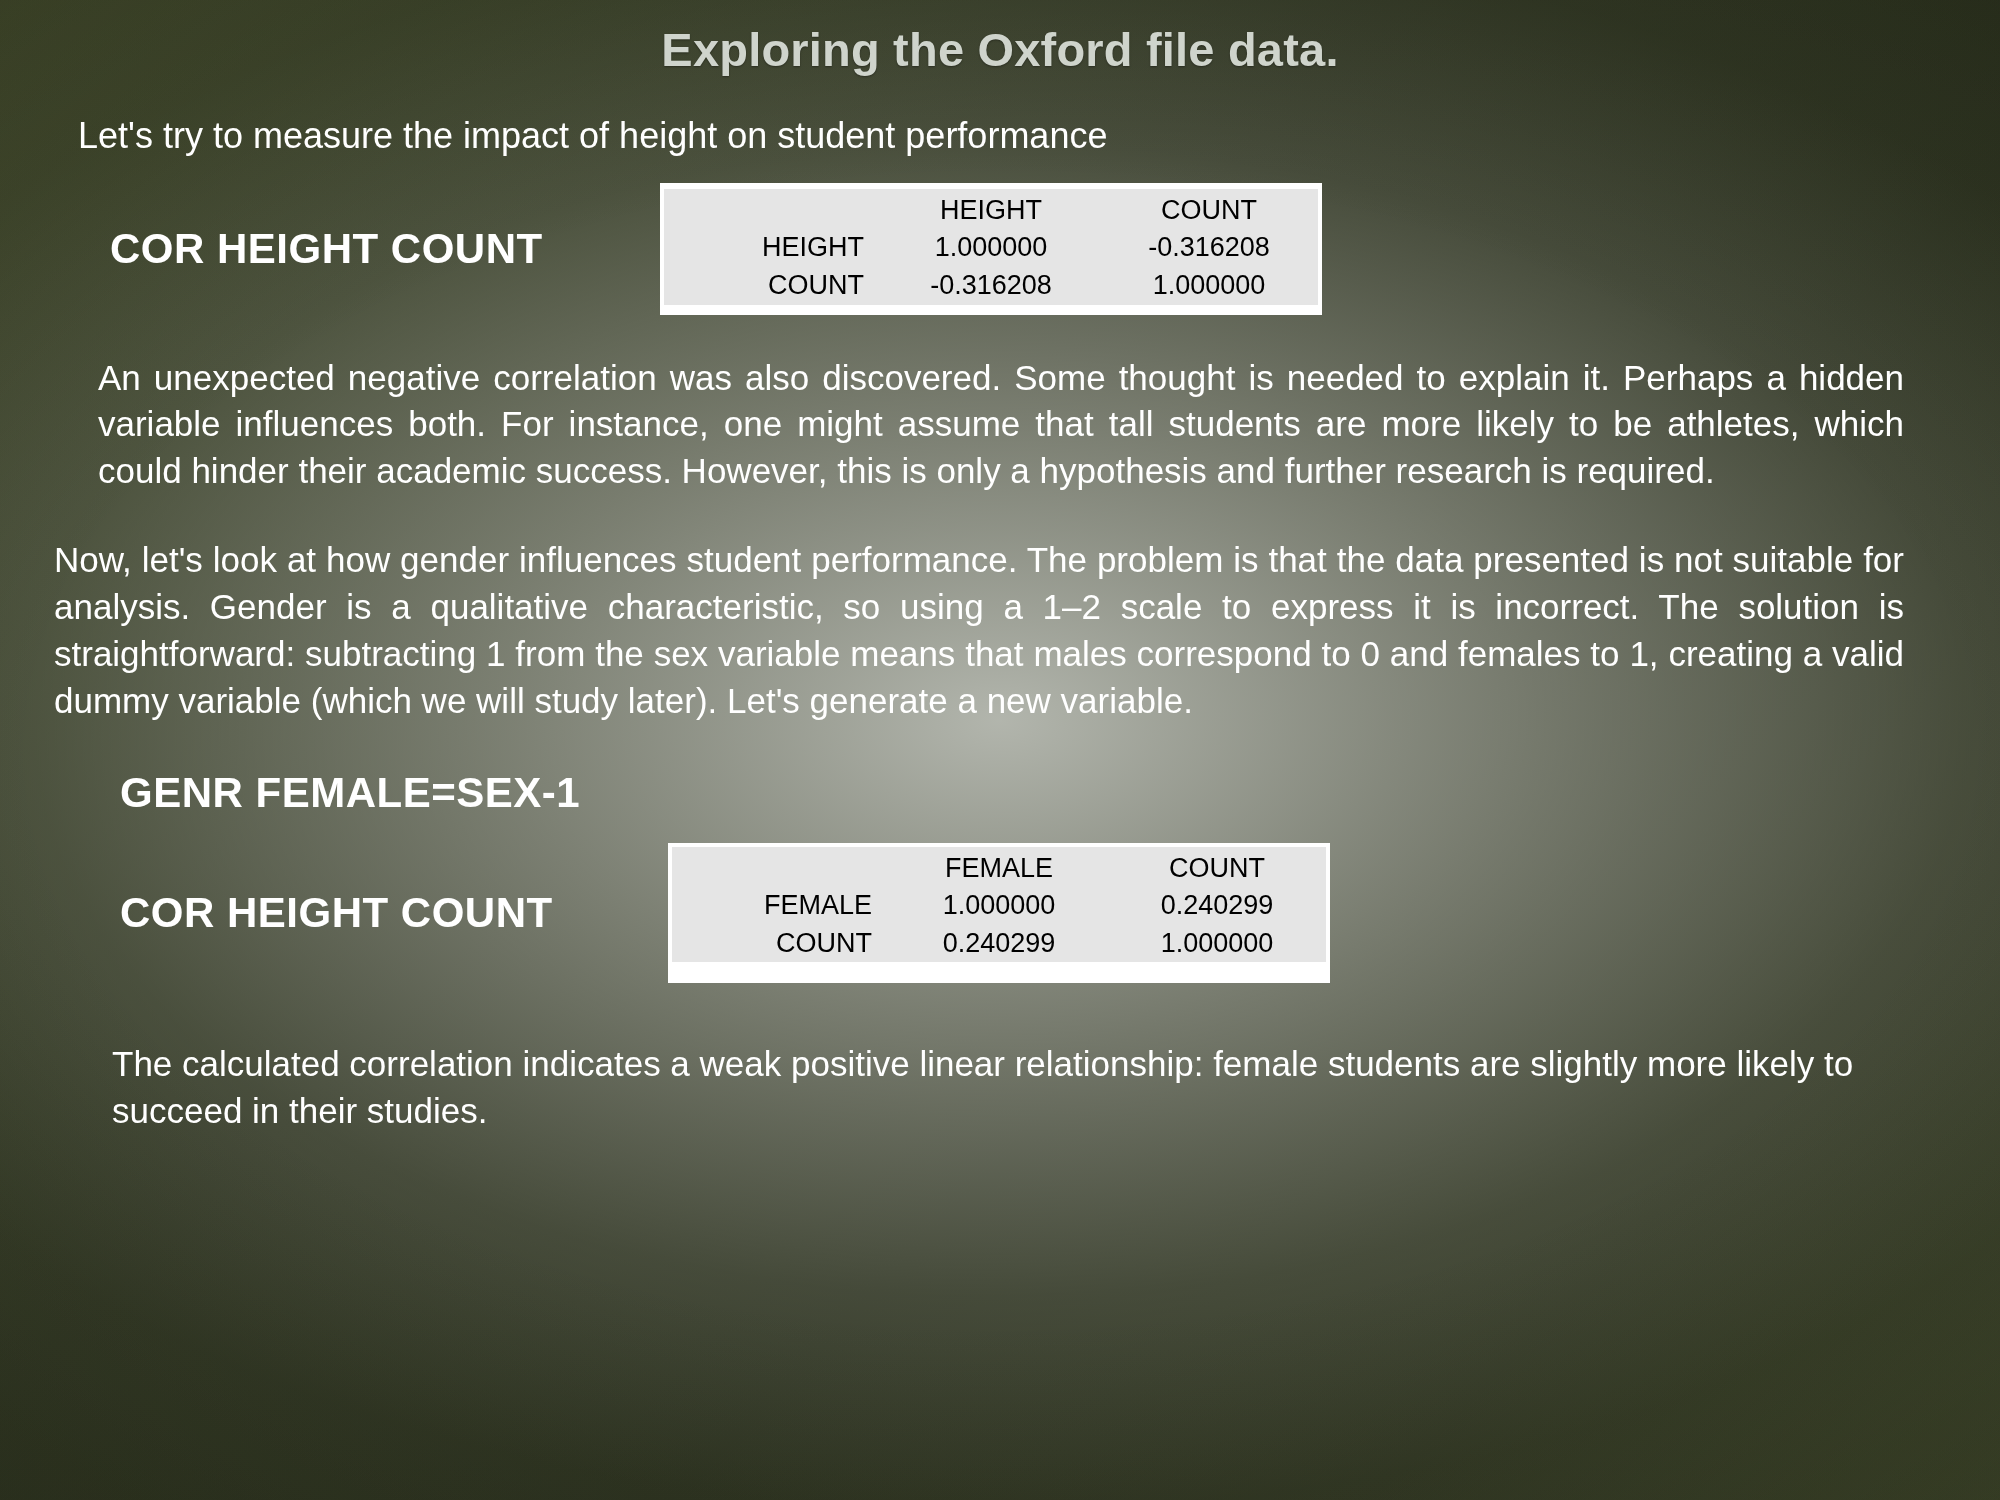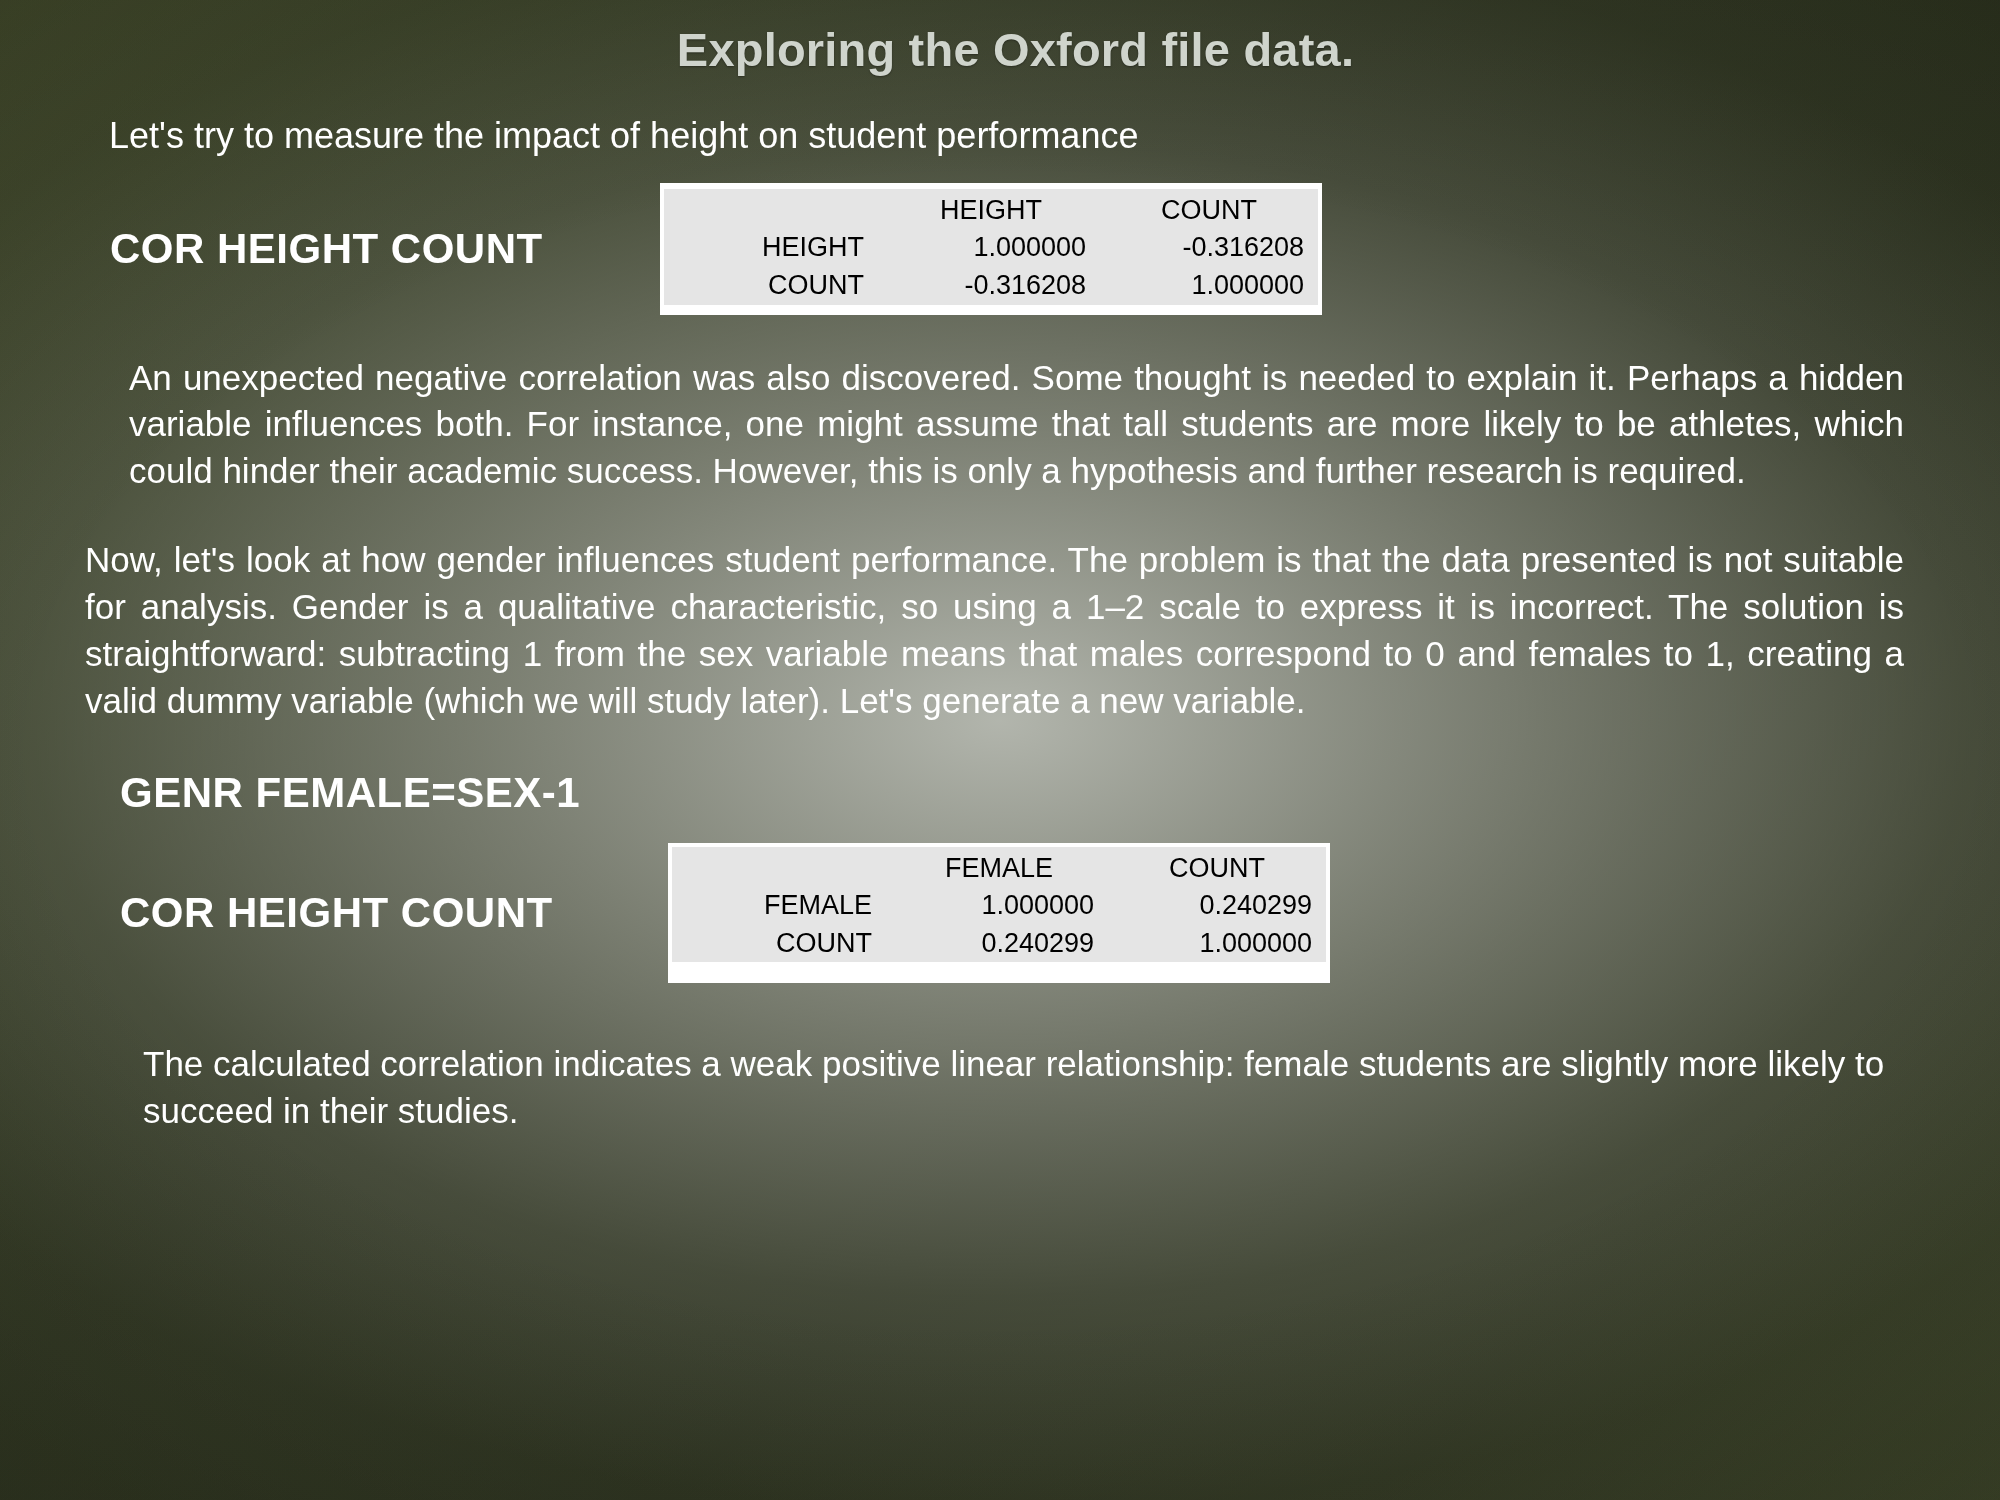--- a/index.html
+++ b/index.html
@@ -23,21 +23,21 @@
     overflow: hidden;
   }
   .slide::after {
     content: "";
     position: absolute;
     inset: 0;
     pointer-events: none;
     background:
       radial-gradient(ellipse 120% 95% at 50% 50%, rgba(0,0,0,0) 40%, rgba(20,24,12,0.35) 78%, rgba(14,18,8,0.62) 100%);
   }
-  .slide > * { position: relative; z-index: 2; padding-left: 31px; }
+  .slide > * { position: relative; z-index: 2; }
 
   .title {
     text-align: center;
     font-size: 47px;
     font-weight: bold;
     color: #cfd4cc;
     letter-spacing: 0.2px;
     padding-top: 22px;
     text-shadow: 0 1px 2px rgba(0,0,0,0.35);
   }
@@ -71,21 +71,21 @@
     font-family: "Liberation Sans", sans-serif;
     font-size: 27px;
     border-collapse: collapse;
     line-height: 1.18;
   }
   .eviews-table td {
     padding: 3px 14px;
     white-space: nowrap;
   }
   .eviews-table td.rowhead { text-align: right; padding-right: 18px; }
-  .eviews-table td.num { text-align: right; min-width: 190px; }
+  .eviews-table td.num { text-align: center; min-width: 190px; }
   .eviews-table th {
     font-weight: normal;
     text-align: center;
     padding: 6px 14px 2px 14px;
     min-width: 190px;
     white-space: nowrap;
   }
   .table-wrap-1 { margin-left: 30px; padding: 6px 4px 10px 4px; background:#fff; }
   .table-wrap-2 { margin-left: 48px; padding: 4px 4px 21px 4px; background:#fff; }
 

